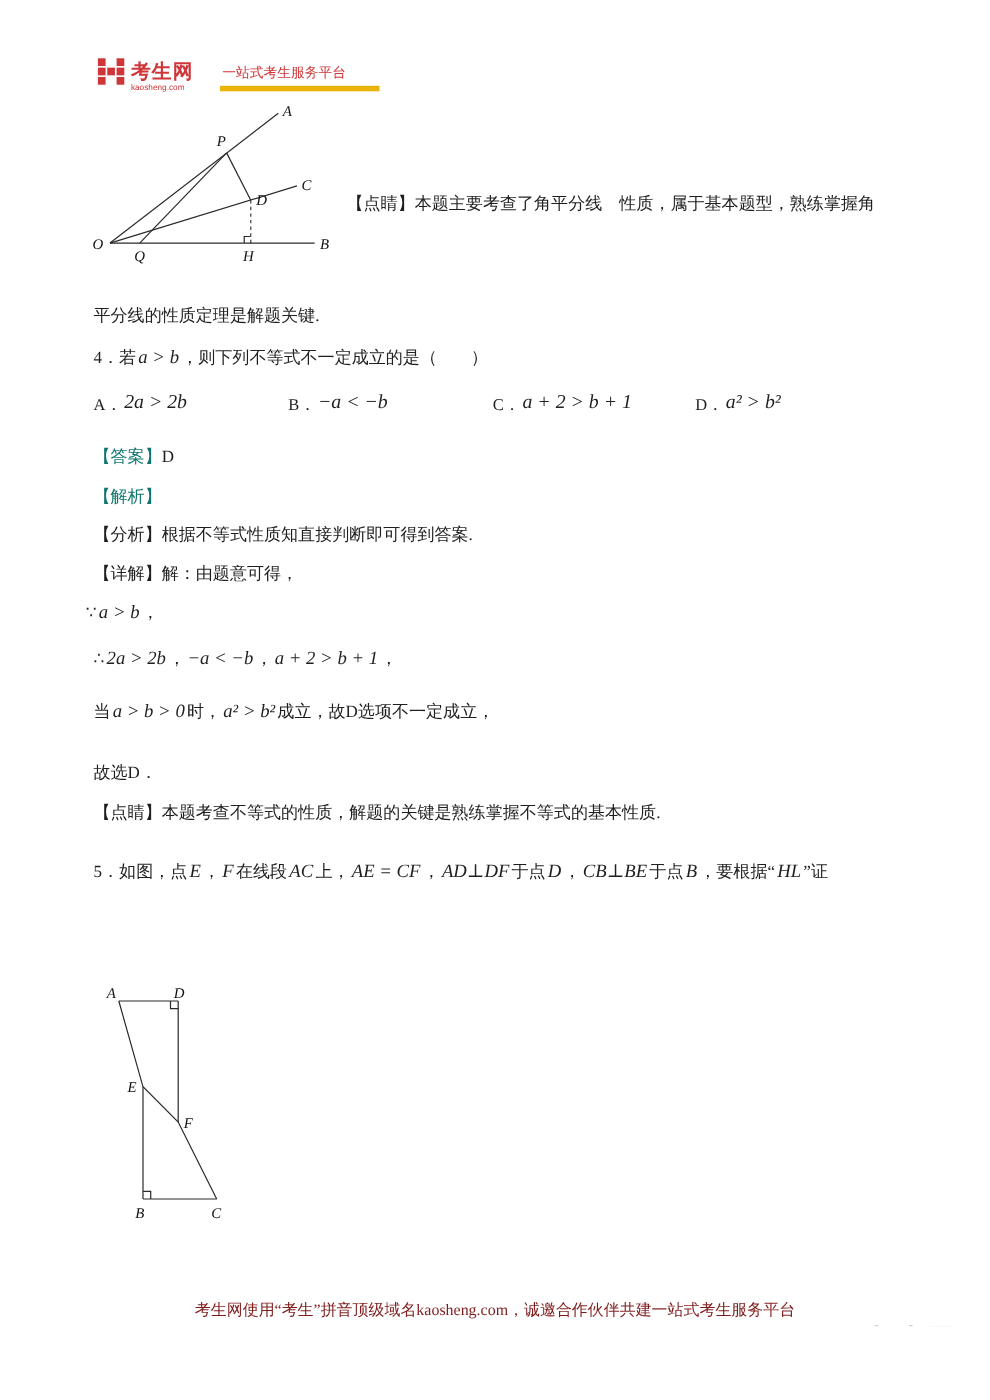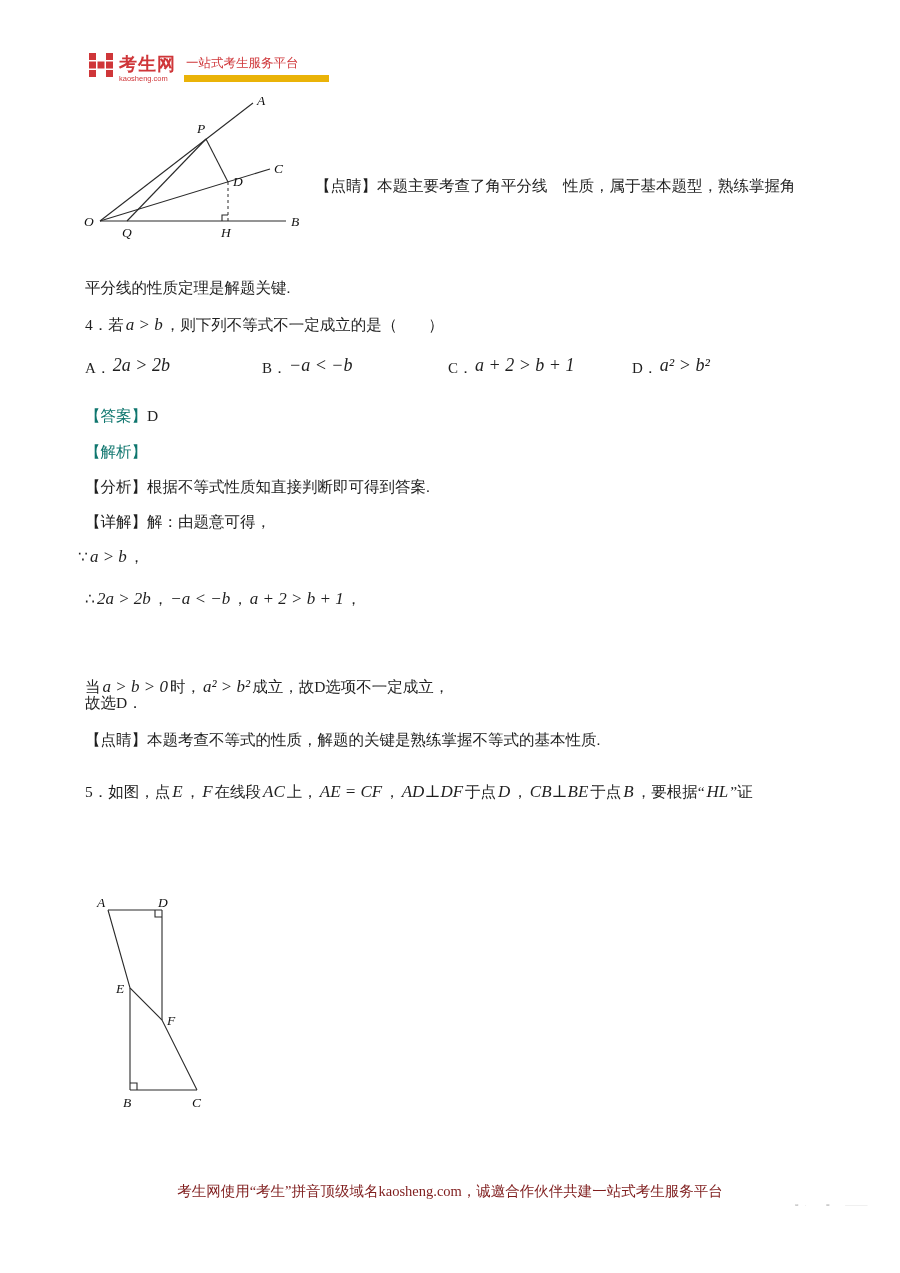--- a/index.html
+++ b/index.html
@@ -22,22 +22,22 @@
   .option .opt-label { font-size:15px; }
   .option .math { font-size:18px; vertical-align:2px; }
 
   
   .logo-wrap { display:flex; align-items:flex-end; }
   .brand-col { margin-left:5px; display:flex; flex-direction:column; line-height:1; }
   .brand-name { color:#cf3639; font-weight:bold; font-size:18px; letter-spacing:1px;
                 font-family:"Liberation Sans","DejaVu Sans",sans-serif; }
   .brand-domain { color:#cf3639; font-size:7.5px; margin-top:2px;
                   font-family:"Liberation Sans","DejaVu Sans",sans-serif; }
-  .brand-tagline { color:#cf3639; font-size:12.5px; margin-left:8px; padding:0 30px 3px 2px;
-                   border-bottom:7px solid #eab308;
+  .brand-tagline { color:#cf3639; font-size:12.5px; margin-left:24px; padding:0 30px 3px 2px;
+                   border-bottom:5px solid #eab308;
                    font-family:"Liberation Sans","DejaVu Sans",sans-serif; }
 
   
   svg .figline { stroke:#2a2a2a; stroke-width:1.1; fill:none; }
   svg .figdash { stroke:#2a2a2a; stroke-width:1；; stroke-width:1; fill:none; stroke-dasharray:3 3; }
   svg text { font-family:"Liberation Serif","DejaVu Serif",serif; font-style:italic;
              font-size:13.5px; fill:#111; }
 
   
   .footer-line { left:0; right:0; text-align:center; font-size:14.5px; color:#7f1d1d; }
@@ -119,21 +119,21 @@
   </div>
 
   <div class="abs line" style="left:85px; top:440px;">
     <span class="blue">【解析】</span>
   </div>
 
   <div class="abs line" style="left:85px; top:475px;"><span class="run">【分析】根据不等式性质知直接判断即可得到答案.</span></div>
   <div class="abs line" style="left:85px; top:510px;"><span class="run">【详解】解：由题意可得，</span></div>
   <div class="abs line" style="left:78px; top:544px;"><span class="run">∵</span><span class="math">a &gt; b</span><span class="run">，</span></div>
   <div class="abs line" style="left:85px; top:586px;"><span class="run">∴</span><span class="math">2a &gt; 2b</span><span class="run">，</span><span class="math">−a &lt; −b</span><span class="run">，</span><span class="math">a + 2 &gt; b + 1</span><span class="run">，</span></div>
-  <div class="abs line" style="left:85px; top:634px;margin-top:40px;"><span class="run">当</span><span class="math">a &gt; b &gt; 0</span><span class="run">时，</span><span class="math">a² &gt; b²</span><span class="run">成立，故D选项不一定成立，</span></div>
+  <div class="abs line" style="left:85px; top:634px;"><span class="run">当</span><span class="math">a &gt; b &gt; 0</span><span class="run">时，</span><span class="math">a² &gt; b²</span><span class="run">成立，故D选项不一定成立，</span></div>
   <div class="abs line" style="left:85px; top:691px;"><span class="run">故选D．</span></div>
   <div class="abs line" style="left:85px; top:728px;"><span class="run">【点睛】本题考查不等式的性质，解题的关键是熟练掌握不等式的基本性质.</span></div>
 
   <div class="abs line" style="left:85px; top:779px;"><span class="run">5．如图，点</span><span class="math">E</span><span class="run">，</span><span class="math">F</span><span class="run">在线段</span><span class="math">AC</span><span class="run">上，</span><span class="math">AE = CF</span><span class="run">，</span><span class="math">AD⊥DF</span><span class="run">于点</span><span class="math">D</span><span class="run">，</span><span class="math">CB⊥BE</span><span class="run">于点</span><span class="math">B</span><span class="run">，要根据“</span><span class="math">HL</span><span class="run">”证</span></div>
 
   <div class="abs" style="left:92px; top:896px;">
     <svg width="135" height="220" viewBox="0 0 135 220">
       <line class="figline" x1="16" y1="14" x2="70" y2="14"></line>
       <line class="figline" x1="70" y1="14" x2="70" y2="124"></line>
       <polyline class="figline" points="16,14 38,92 70,124 105,194"></polyline>

